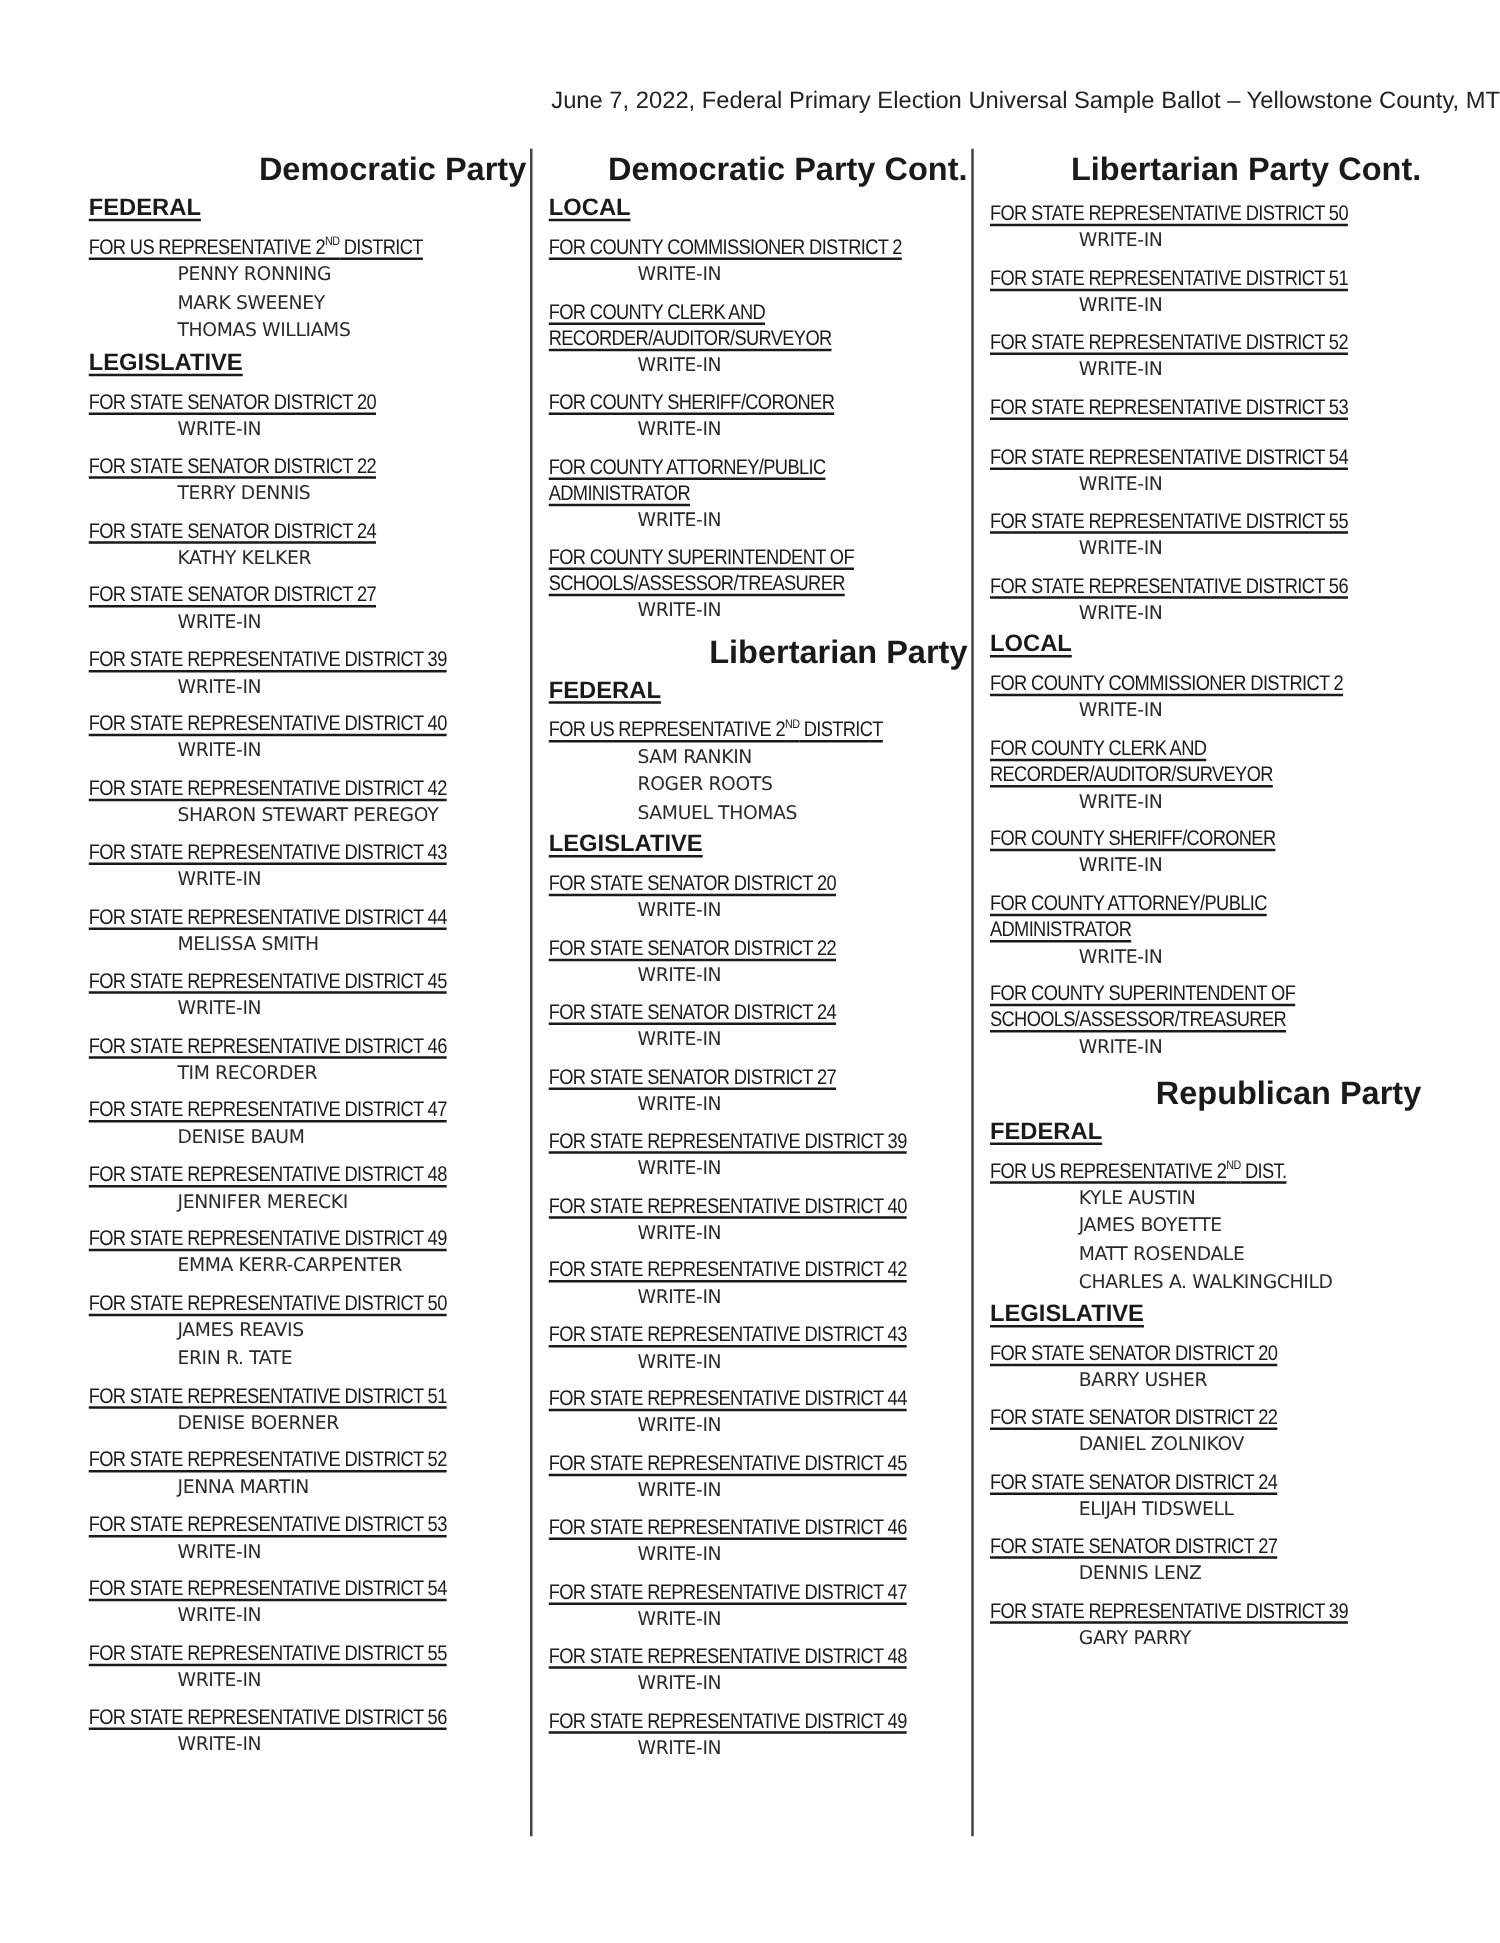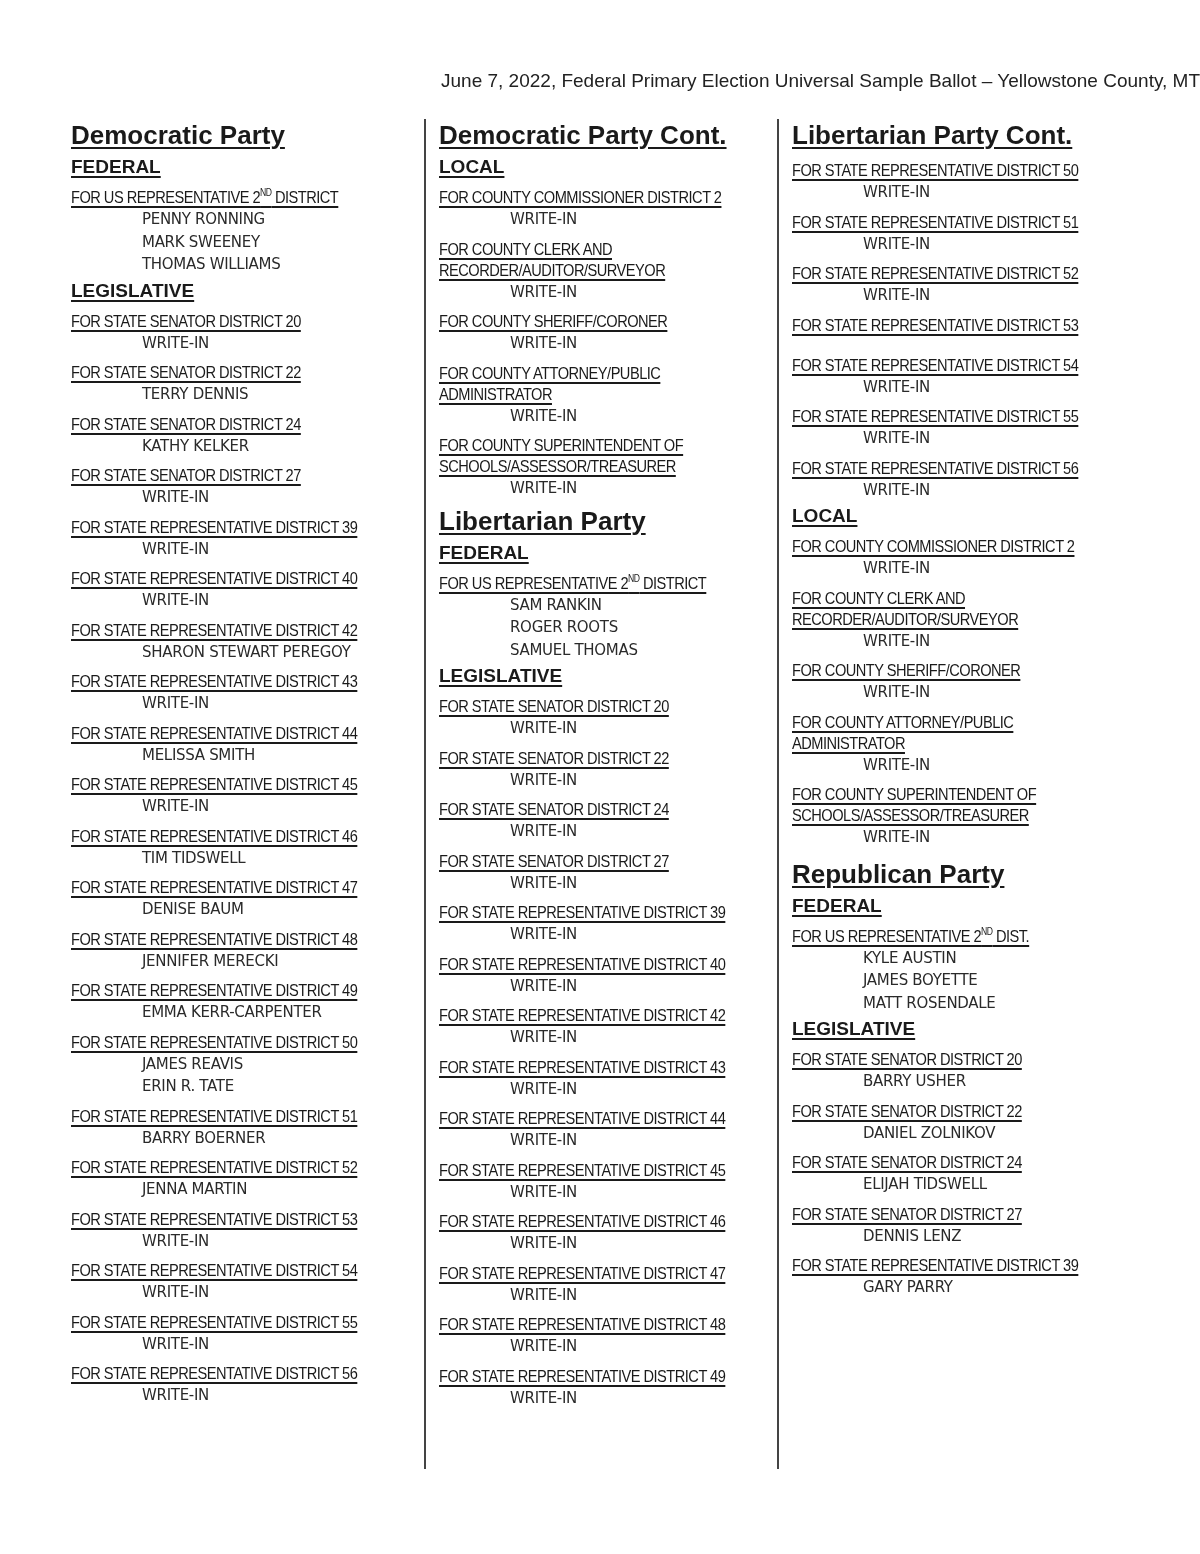--- a/index.html
+++ b/index.html
@@ -2,22 +2,22 @@
 <html><head>
 <meta charset="utf-8">
 <style>
   html, body { margin:0; padding:0; background:#ffffff; }
   body { width:1200px; height:1554px; position:relative; overflow:hidden; color:#1a1a1a; }
   .page-title { position:absolute; top:70px; left:0; width:1200px; text-align:right;
     font-family:"Liberation Sans", sans-serif; font-size:19px; color:#222; }
   .divider { position:absolute; top:119px; width:2px; height:1350px; background:#444; }
   .col { position:absolute; top:118px; }
   .party { font-family:"Liberation Sans", sans-serif; font-weight:bold; font-size:26px;
-    text-decoration:underline; text-decoration-thickness:2px; text-underline-offset:3px;
-    text-align:left; line-height:34px; margin:0 0 2px 0; }
+    text-decoration-thickness:2px; text-underline-offset:3px;
+    text-align:right; line-height:34px; margin:0 0 2px 0; }
   .section { font-family:"Liberation Sans", sans-serif; font-weight:bold; font-size:19px;
     text-decoration:underline; text-decoration-thickness:2px; text-underline-offset:3px;
     line-height:24px; margin:3px 0 5px 0; }
   .office { font-family:"Liberation Sans", sans-serif; font-size:17px; transform-origin:left;
     text-decoration:underline; text-decoration-thickness:1.5px; text-underline-offset:3px;
     line-height:21px; letter-spacing:-0.6px; font-stretch:condensed; margin-top:8px; }
   .office span.sup { font-size:10px; vertical-align:super; line-height:0; }
   .cand { font-family:"DejaVu Sans", sans-serif; font-size:15px; line-height:22.5px;
     padding-left:71px; color:#2a2a2a; letter-spacing:-0.3px; }
   .contest { }
@@ -75,42 +75,42 @@
     <div class="contest">
       <div class="office" style="transform: scaleX(0.86); white-space: nowrap;">FOR STATE REPRESENTATIVE DISTRICT 44</div>
       <div class="cand">MELISSA SMITH</div>
     </div>
     <div class="contest">
       <div class="office" style="transform: scaleX(0.86); white-space: nowrap;">FOR STATE REPRESENTATIVE DISTRICT 45</div>
       <div class="cand">WRITE-IN</div>
     </div>
     <div class="contest">
       <div class="office" style="transform: scaleX(0.86); white-space: nowrap;">FOR STATE REPRESENTATIVE DISTRICT 46</div>
-      <div class="cand">TIM TIDSWELL</div>
+      <div class="cand">TIM RECORDER</div>
     </div>
     <div class="contest">
       <div class="office" style="transform: scaleX(0.86); white-space: nowrap;">FOR STATE REPRESENTATIVE DISTRICT 47</div>
       <div class="cand">DENISE BAUM</div>
     </div>
     <div class="contest">
       <div class="office" style="transform: scaleX(0.86); white-space: nowrap;">FOR STATE REPRESENTATIVE DISTRICT 48</div>
       <div class="cand">JENNIFER MERECKI</div>
     </div>
     <div class="contest">
       <div class="office" style="transform: scaleX(0.86); white-space: nowrap;">FOR STATE REPRESENTATIVE DISTRICT 49</div>
       <div class="cand">EMMA KERR-CARPENTER</div>
     </div>
     <div class="contest">
       <div class="office" style="transform: scaleX(0.86); white-space: nowrap;">FOR STATE REPRESENTATIVE DISTRICT 50</div>
       <div class="cand">JAMES REAVIS</div>
       <div class="cand">ERIN R. TATE</div>
     </div>
     <div class="contest">
       <div class="office" style="transform: scaleX(0.86); white-space: nowrap;">FOR STATE REPRESENTATIVE DISTRICT 51</div>
-      <div class="cand">BARRY BOERNER</div>
+      <div class="cand">DENISE BOERNER</div>
     </div>
     <div class="contest">
       <div class="office" style="transform: scaleX(0.86); white-space: nowrap;">FOR STATE REPRESENTATIVE DISTRICT 52</div>
       <div class="cand">JENNA MARTIN</div>
     </div>
     <div class="contest">
       <div class="office" style="transform: scaleX(0.86); white-space: nowrap;">FOR STATE REPRESENTATIVE DISTRICT 53</div>
       <div class="cand">WRITE-IN</div>
     </div>
     <div class="contest">
@@ -272,20 +272,21 @@
       <div class="office" style="margin-top: 0px; transform: scaleX(0.86); white-space: nowrap;">SCHOOLS/ASSESSOR/TREASURER</div>
       <div class="cand">WRITE-IN</div>
     </div>
     <div class="party" style="margin-top: 8px;">Republican Party</div>
     <div class="section">FEDERAL</div>
     <div class="contest">
       <div class="office" style="transform: scaleX(0.86); white-space: nowrap;">FOR US REPRESENTATIVE 2<span class="sup">ND</span> DIST.</div>
       <div class="cand">KYLE AUSTIN</div>
       <div class="cand">JAMES BOYETTE</div>
       <div class="cand">MATT ROSENDALE</div>
+      <div class="cand">CHARLES A. WALKINGCHILD</div>
     </div>
     <div class="section">LEGISLATIVE</div>
     <div class="contest">
       <div class="office" style="transform: scaleX(0.86); white-space: nowrap;">FOR STATE SENATOR DISTRICT 20</div>
       <div class="cand">BARRY USHER</div>
     </div>
     <div class="contest">
       <div class="office" style="transform: scaleX(0.86); white-space: nowrap;">FOR STATE SENATOR DISTRICT 22</div>
       <div class="cand">DANIEL ZOLNIKOV</div>
     </div>

